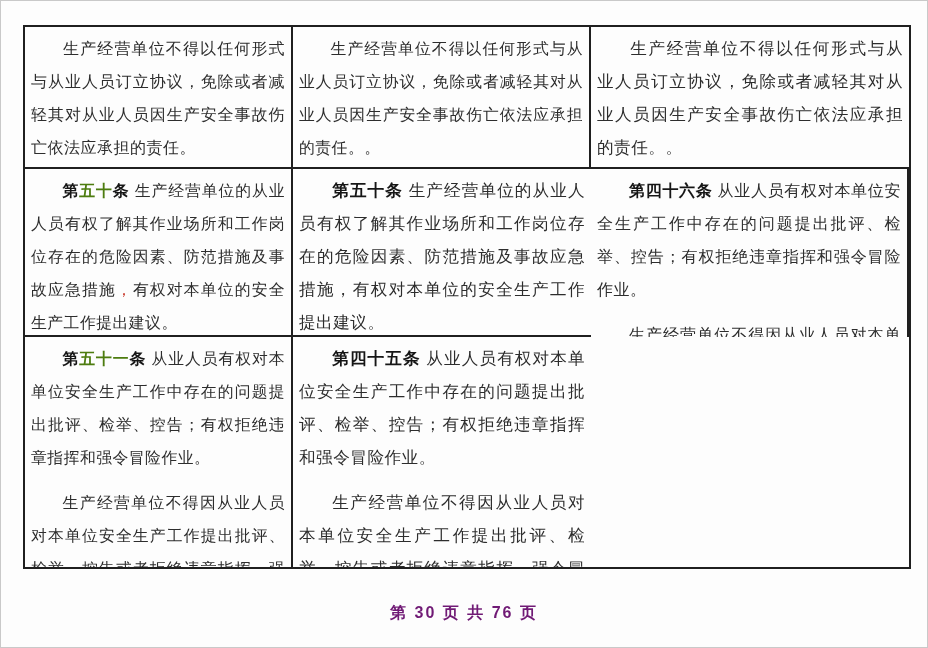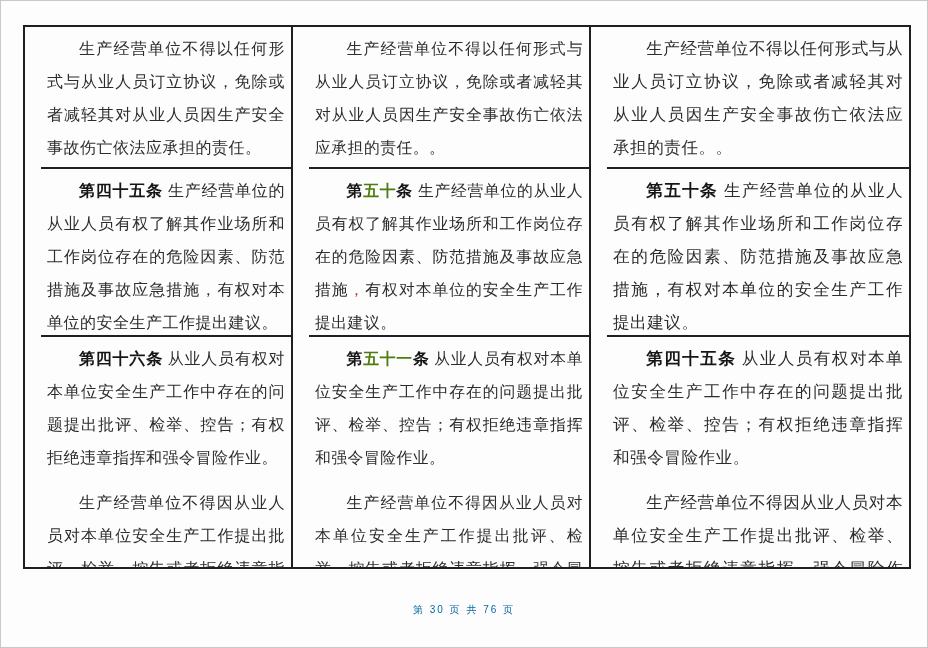--- a/index.html
+++ b/index.html
@@ -26,69 +26,66 @@
     box-sizing: content-box;
     background: #fdfdfd;
   }
   .cell {
     box-sizing: border-box;
     padding: 5px 6px 8px 6px;
     overflow: hidden;
     border-right: 2px solid #1f1f1f;
     border-bottom: 2px solid #1f1f1f;
     text-align: justify;
-    margin-left: 16px;
   }
   .cell.last-col { border-right: none; }
-  .cell.last-row { border-bottom: none; font-family: Liberation Serif, serif; }
+  .cell.last-row { border-bottom: none; }
   .cell p {
     margin: 0;
     text-indent: 2em;
     line-height: 33px;
     font-size: 16px;
     letter-spacing: 0.5px;
   }
   .col-1 p { font-size: 16px; }
   .col-2 p { font-size: 15.8px; }
   .col-3 p { font-size: 16.6px; }
   .cell p + p { margin-top: 12px; }
   .seg-bold { font-weight: 700; color: #161616; }
   .seg-bold-red { font-weight: 700; color: #4d7c0f; }
   .seg-red { color: #c73527; }
   .page-footer {
     position: absolute;
     left: 0;
     top: 602px;
     width: 100%;
     text-align: center;
-    font-size: 10px;
-    color: #0369a1;
+    font-size: 16px;
+    color: #701a75;
     letter-spacing: 2px;
+    font-weight: bold;
   }
 </style>
 </head>
 <body>
 
 <div class="page">
 
   <div class="comparison-table">
 
     <div class="cell col-1">
       <p><span>生产经营单位不得以任何形式与从业人员订立协议，免除或者减轻其对从业人员因生产安全事故伤亡依法应承担的责任。</span></p>
     </div>
     <div class="cell col-2">
       <p><span>生产经营单位不得以任何形式与从业人员订立协议，免除或者减轻其对从业人员因生产安全事故伤亡依法应承担的责任。。</span></p>
     </div>
     <div class="cell col-3 last-col">
       <p><span>生产经营单位不得以任何形式与从业人员订立协议，免除或者减轻其对从业人员因生产安全事故伤亡依法应承担的责任。。</span></p>
     </div>
 
-    <div class="cell col-1">
-      <p><span class="seg-bold">第四十五条 </span><span>生产经营单位的从业人员有权了解其作业场所和工作岗位存在的危险因素、防范措施及事故应急措施，有权对本单位的安全生产工作提出建议。</span></p>
-    </div>
     <div class="cell col-2">
       <p><span class="seg-bold">第</span><span class="seg-bold-red">五十</span><span class="seg-bold">条 </span><span>生产经营单位的从业人员有权了解其作业场所和工作岗位存在的危险因素、防范措施及事故应急措施</span><span class="seg-red">，</span><span>有权对本单位的安全生产工作提出建议。</span></p>
     </div>
     <div class="cell col-3 last-col">
       <p><span class="seg-bold">第五十条 </span><span>生产经营单位的从业人员有权了解其作业场所和工作岗位存在的危险因素、防范措施及事故应急措施，有权对本单位的安全生产工作提出建议。</span></p>
     </div>
 
     <div class="cell col-1 last-row row-3">
       <p><span class="seg-bold">第四十六条 </span><span>从业人员有权对本单位安全生产工作中存在的问题提出批评、检举、控告；有权拒绝违章指挥和强令冒险作业。</span></p>
       <p><span>生产经营单位不得因从业人员对本单位安全生产工作提出批评、检举、控告或者拒绝违章指挥、强令冒</span></p>

